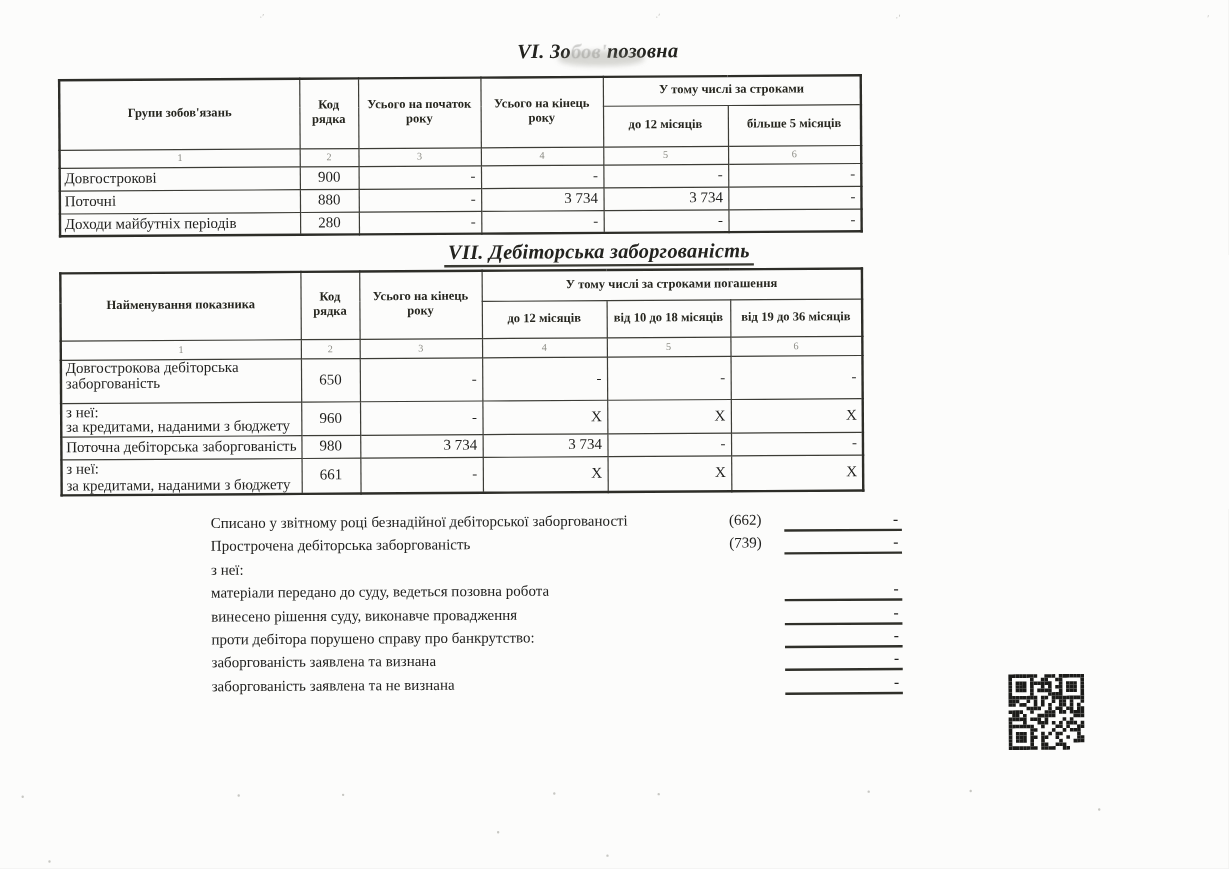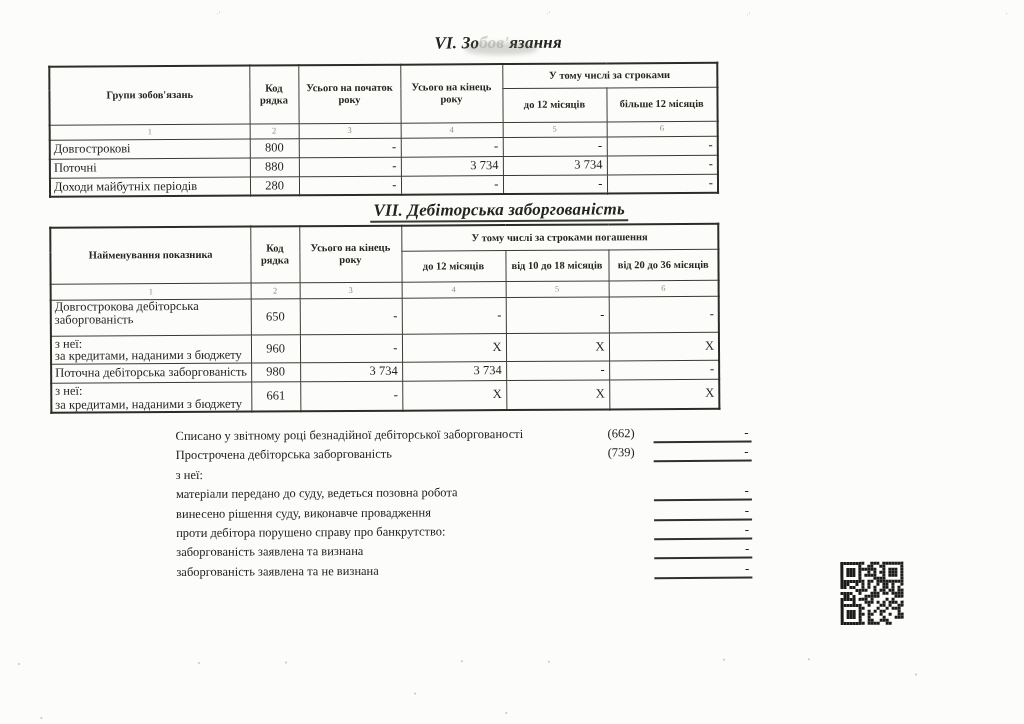--- a/index.html
+++ b/index.html
@@ -54,21 +54,21 @@
   .speck{position:absolute;background:#9a9a94;border-radius:50%;width:2px;height:2px;opacity:.55;}
   .squig{position:absolute;color:#a9a9a3;font-size:8px;opacity:.7;}
 </style>
 </head>
 <body>
 
 <div id="page">
 <div id="sheet">
 
   <div class="sec-title" id="title-vi">
-    <span>VI. Зо</span><span class="faded">бов'</span><span>язання</span>
+    <span>VI. Зо</span><span class="faded">бов'</span><span>позовна</span>
   </div>
   <div id="smudge"></div>
 
   <table id="table-vi">
     <colgroup>
           <col style="width:200px">
           <col style="width:49px">
           <col style="width:102px">
           <col style="width:102px">
           <col style="width:104px">
@@ -77,33 +77,33 @@
     <tbody>
           <tr class="hg1">
       <th rowspan="2">Групи зобов'язань</th>
       <th rowspan="2">Код рядка</th>
       <th rowspan="2">Усього на початок року</th>
       <th rowspan="2">Усього на кінець року</th>
       <th colspan="2">У тому числі за строками</th>
     </tr>
     <tr class="hg2">
       <th class="sub">до 12 місяців</th>
-      <th class="sub">більше 12 місяців</th>
+      <th class="sub">більше 5 місяців</th>
     </tr>
     <tr class="nums">
       <td>1</td>
       <td>2</td>
       <td>3</td>
       <td>4</td>
       <td>5</td>
       <td>6</td>
     </tr>
     <tr class="dr">
       <td class="name">Довгострокові</td>
-      <td class="code">800</td>
+      <td class="code">900</td>
       <td class="val">-</td>
       <td class="val">-</td>
       <td class="val">-</td>
       <td class="val">-</td>
     </tr>
     <tr class="dr">
       <td class="name">Поточні</td>
       <td class="code">880</td>
       <td class="val">-</td>
       <td class="val">3 734</td>
@@ -137,21 +137,21 @@
     <tbody>
           <tr class="hg1">
       <th rowspan="2">Найменування показника</th>
       <th rowspan="2">Код рядка</th>
       <th rowspan="2">Усього на кінець року</th>
       <th colspan="3">У тому числі за строками погашення</th>
     </tr>
     <tr class="hg2">
       <th class="sub">до 12 місяців</th>
       <th class="sub">від 10 до 18 місяців</th>
-      <th class="sub">від 20 до 36 місяців</th>
+      <th class="sub">від 19 до 36 місяців</th>
     </tr>
     <tr class="nums">
       <td>1</td>
       <td>2</td>
       <td>3</td>
       <td>4</td>
       <td>5</td>
       <td>6</td>
     </tr>
     <tr class="dr650">

